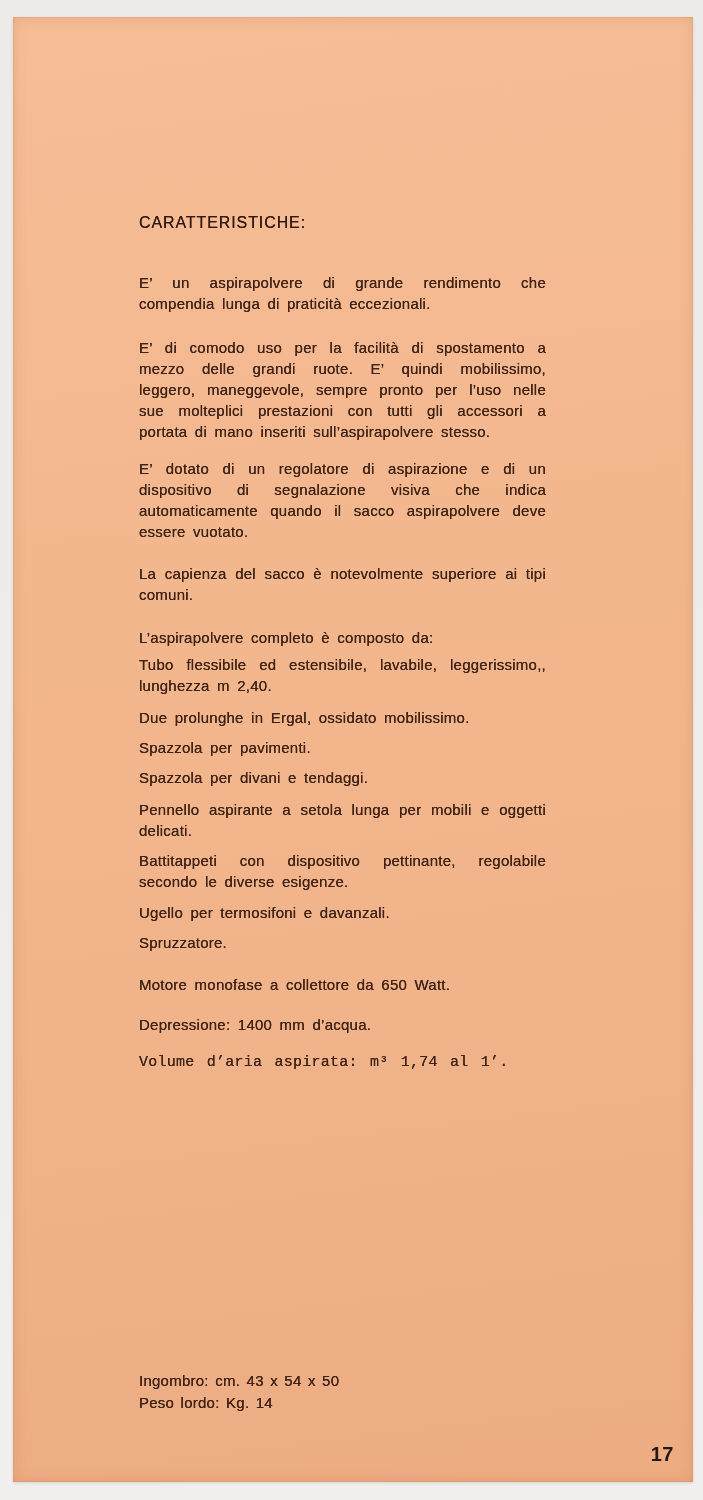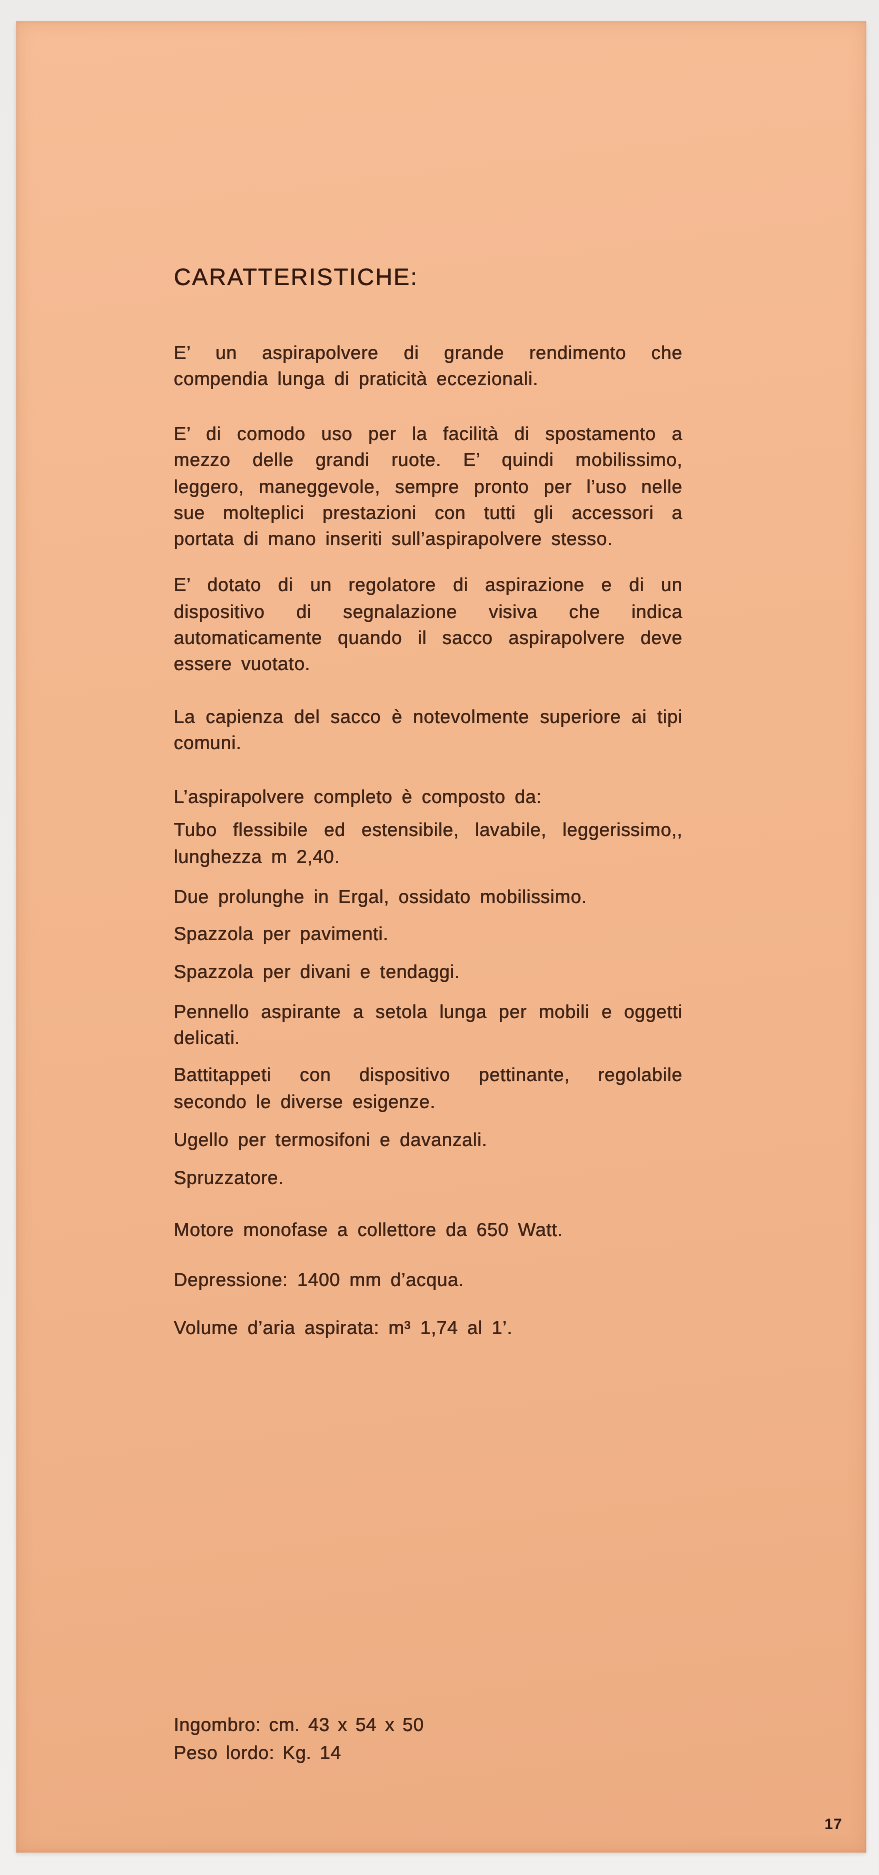--- a/index.html
+++ b/index.html
@@ -36,35 +36,35 @@
     width: 407px;
     color: #3f2316;
     font-size: 15px;
     line-height: 21px;
     letter-spacing: 0.25px;
     word-spacing: 3px;
     text-align: justify;
     text-shadow: 0 0 0.4px currentColor;
   }
   .heading {
-    font-size: 19px;
+    font-size: 16px;
     font-weight: normal;
     letter-spacing: 0.9px;
     line-height: 21px;
     margin: 0;
     color: #33190f;
     text-align: left;
   }
   .content p { margin: 0; }
   .mt39 { margin-top: 39px !important; }
   .mt23 { margin-top: 23px !important; }
   .mt22 { margin-top: 22px !important; }
   .mt21 { margin-top: 21px !important; }
   .mt19 { margin-top: 19px !important; }
-  .mt17 { margin-top: 17px !important; }
+  .mt17 { margin-top: 17px !important; font-family: Liberation Mono, monospace; }
   .mt16 { margin-top: 16px !important; }
   .mt11 { margin-top: 11px !important; }
   .mt10 { margin-top: 10px !important; }
   .mt9  { margin-top: 9px  !important; }
   .mt6  { margin-top: 6px  !important; }
   .dimensions {
     position: absolute;
     left: 126px;
     top: 1353px;
     width: 320px;
@@ -73,21 +73,21 @@
     line-height: 21.5px;
     letter-spacing: 0.25px;
     word-spacing: 2px;
     text-shadow: 0 0 0.4px currentColor;
   }
   .dimensions p { margin: 0; }
   .page-number {
     position: absolute;
     right: 19px;
     bottom: 16px;
-    font-size: 12px;
+    font-size: 20px;
     font-weight: bold;
     letter-spacing: 0.5px;
     color: #271811;
   }
 </style>
 </head>
 <body>
 
 <div class="scan">
   <div class="paper">

